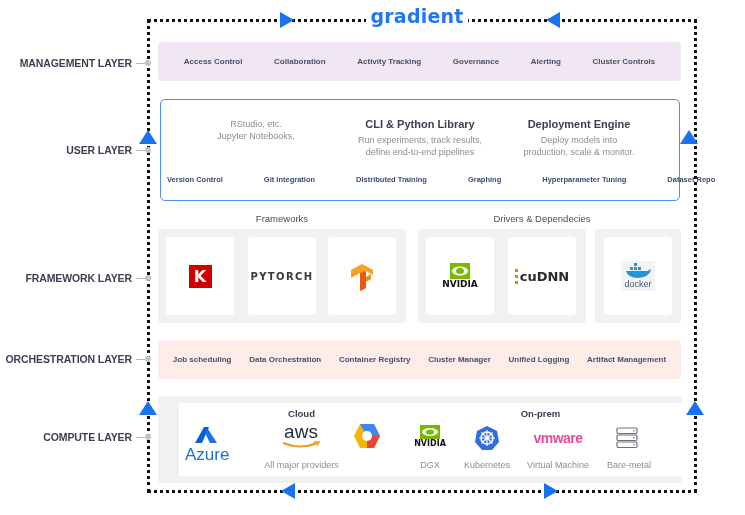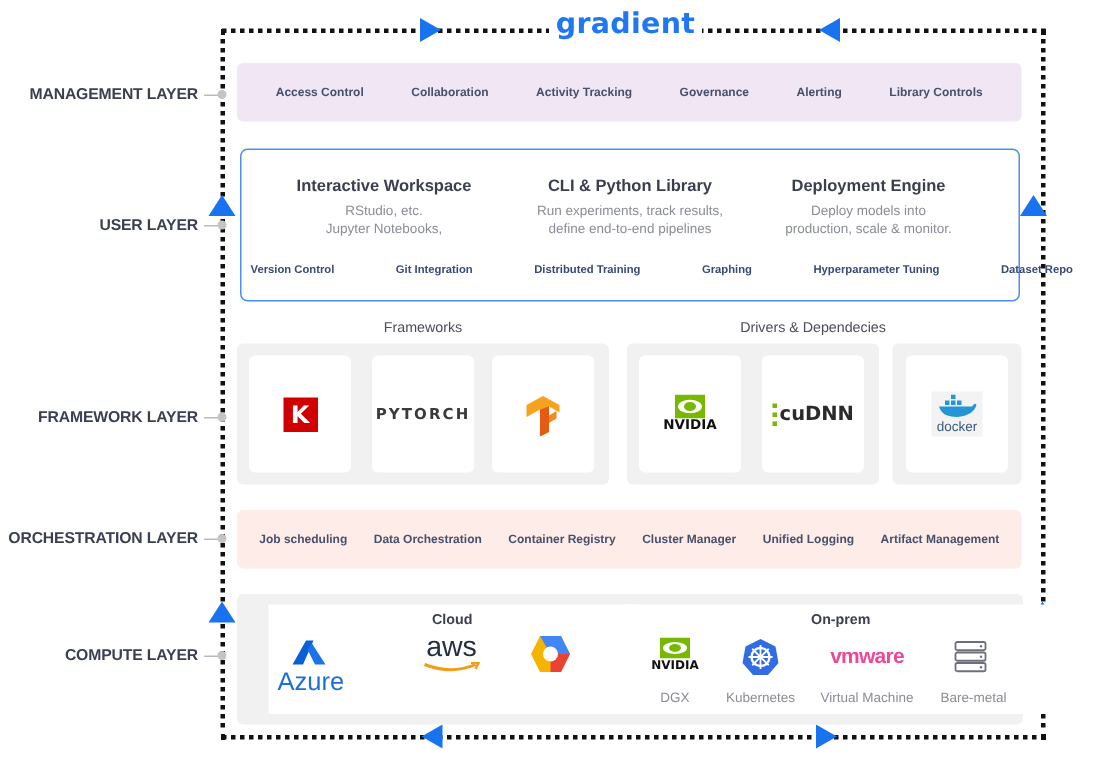--- a/index.html
+++ b/index.html
@@ -93,26 +93,25 @@
 <div class="abs layer-label" style="top:431px;">COMPUTE LAYER</div>
 <div class="abs layer-conn" style="left:136px; top:437px;"></div>
 <div class="abs layer-dot" style="left:145px; top:434px;"></div>
 
 <div class="abs mgmt">
   <span class="chip-text">Access Control</span>
   <span class="chip-text">Collaboration</span>
   <span class="chip-text">Activity Tracking</span>
   <span class="chip-text">Governance</span>
   <span class="chip-text">Alerting</span>
-  <span class="chip-text">Library Controls</span>
+  <span class="chip-text">Cluster Controls</span>
 </div>
 
 <div class="abs user">
   <div class="abs feature" style="left:10px;">
-    <div class="feature-title">Interactive Workspace</div>
     <div class="feature-desc">RStudio, etc.</div>
     <div class="feature-desc">Jupyter Notebooks,</div>
   </div>
   <div class="abs feature" style="left:333px;">
     <div class="feature-title">Deployment Engine</div>
     <div class="feature-desc">Deploy models into</div>
     <div class="feature-desc">production, scale &amp; monitor.</div>
   </div>
   <div class="abs feature" style="left:174px;">
     <div class="feature-title">CLI &amp; Python Library</div>
@@ -209,23 +208,24 @@
       </svg>
     </div>
     <div class="abs" style="left:174px; top:20px;">
       <svg width="28" height="26" viewBox="0 0 28 26">
         <polygon points="7,1 21,1 27,13 21,25 7,25 1,13" fill="#f5b400"></polygon>
         <polygon points="7,1 21,1 27,13 14,13" fill="#4285f4"></polygon>
         <polygon points="27,13 21,25 14,25 14,13" fill="#ea4335"></polygon>
         <circle cx="14" cy="13" r="5" fill="#fff"></circle>
       </svg>
     </div>
-  </div>
-
-  <div class="compute-card" style="left:258px; width:260px;">
+    <div class="abs compute-sub" style="left:0; top:57px; width:100%;">All major providers</div>
+  </div>
+
+  <div class="compute-card" style="left:238px; width:260px;">
     <div class="abs compute-title" style="left:0; top:5px; width:100%;">On-prem</div>
 
     <div class="abs" style="left:12px; top:22px; display:flex; flex-direction:column; align-items:center; width:44px;">
       <svg width="22" height="14" viewBox="0 0 22 14">
         <rect x="1" y="0" width="20" height="14" fill="#76b900"></rect>
         <ellipse cx="11" cy="7" rx="8" ry="4" fill="#fff"></ellipse>
         <ellipse cx="11" cy="7" rx="4" ry="2.6" fill="#76b900"></ellipse>
       </svg>
       <span style="font-size:8px;font-weight:bold;color:#111;font-family:'DejaVu Sans',sans-serif;">NVIDIA</span>
     </div>

